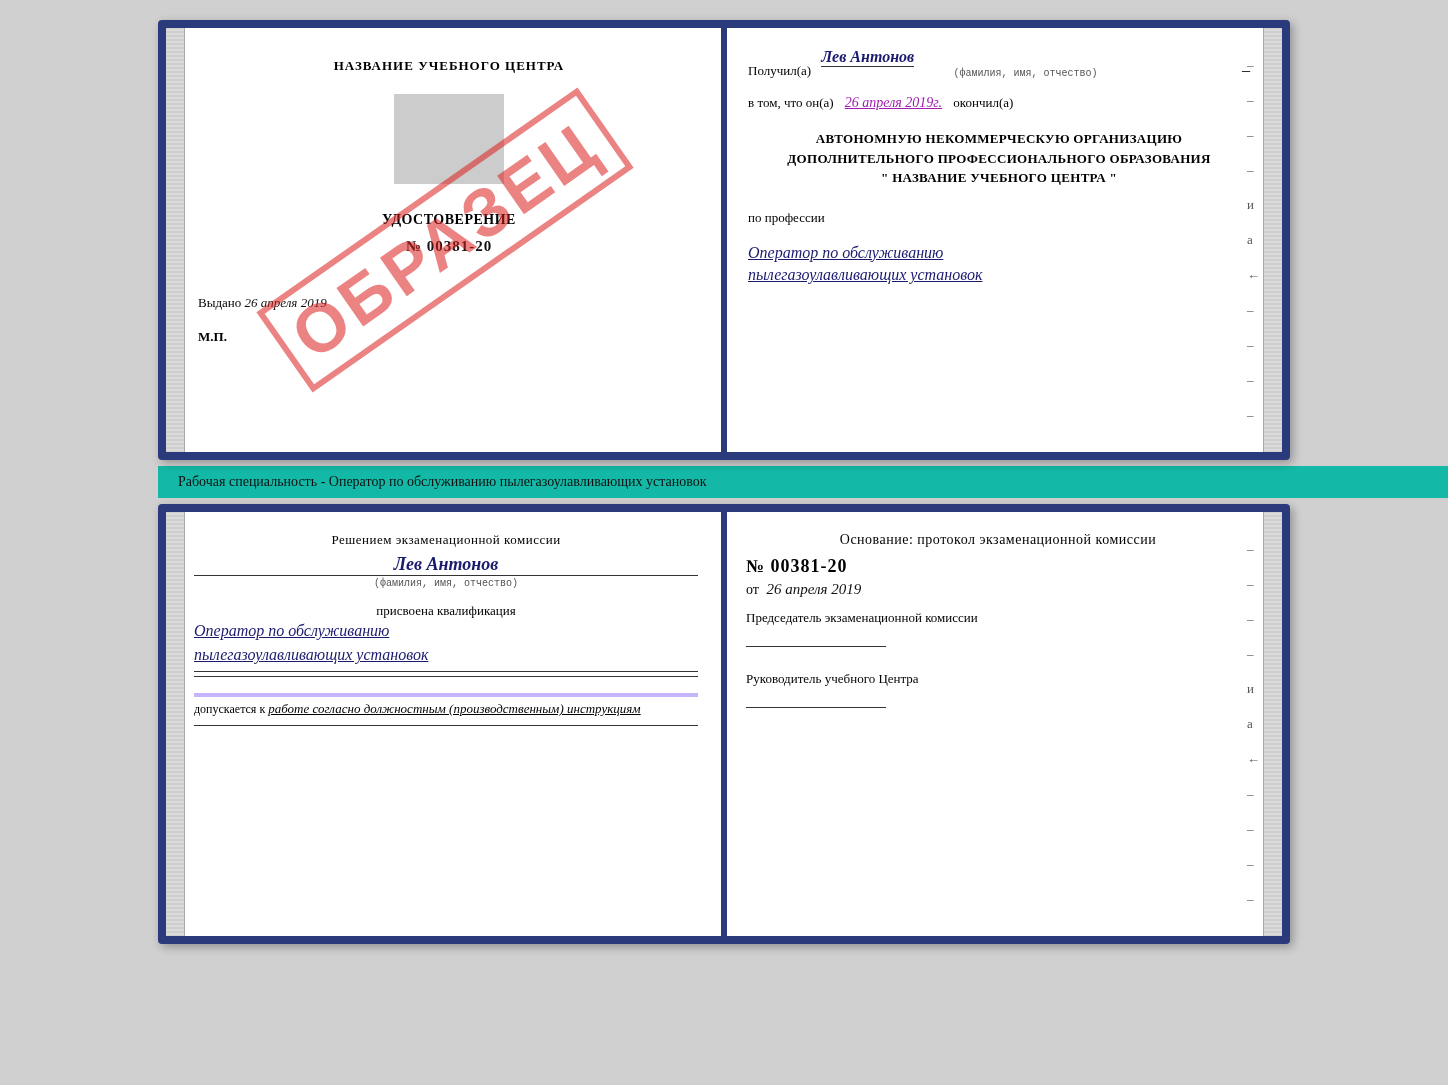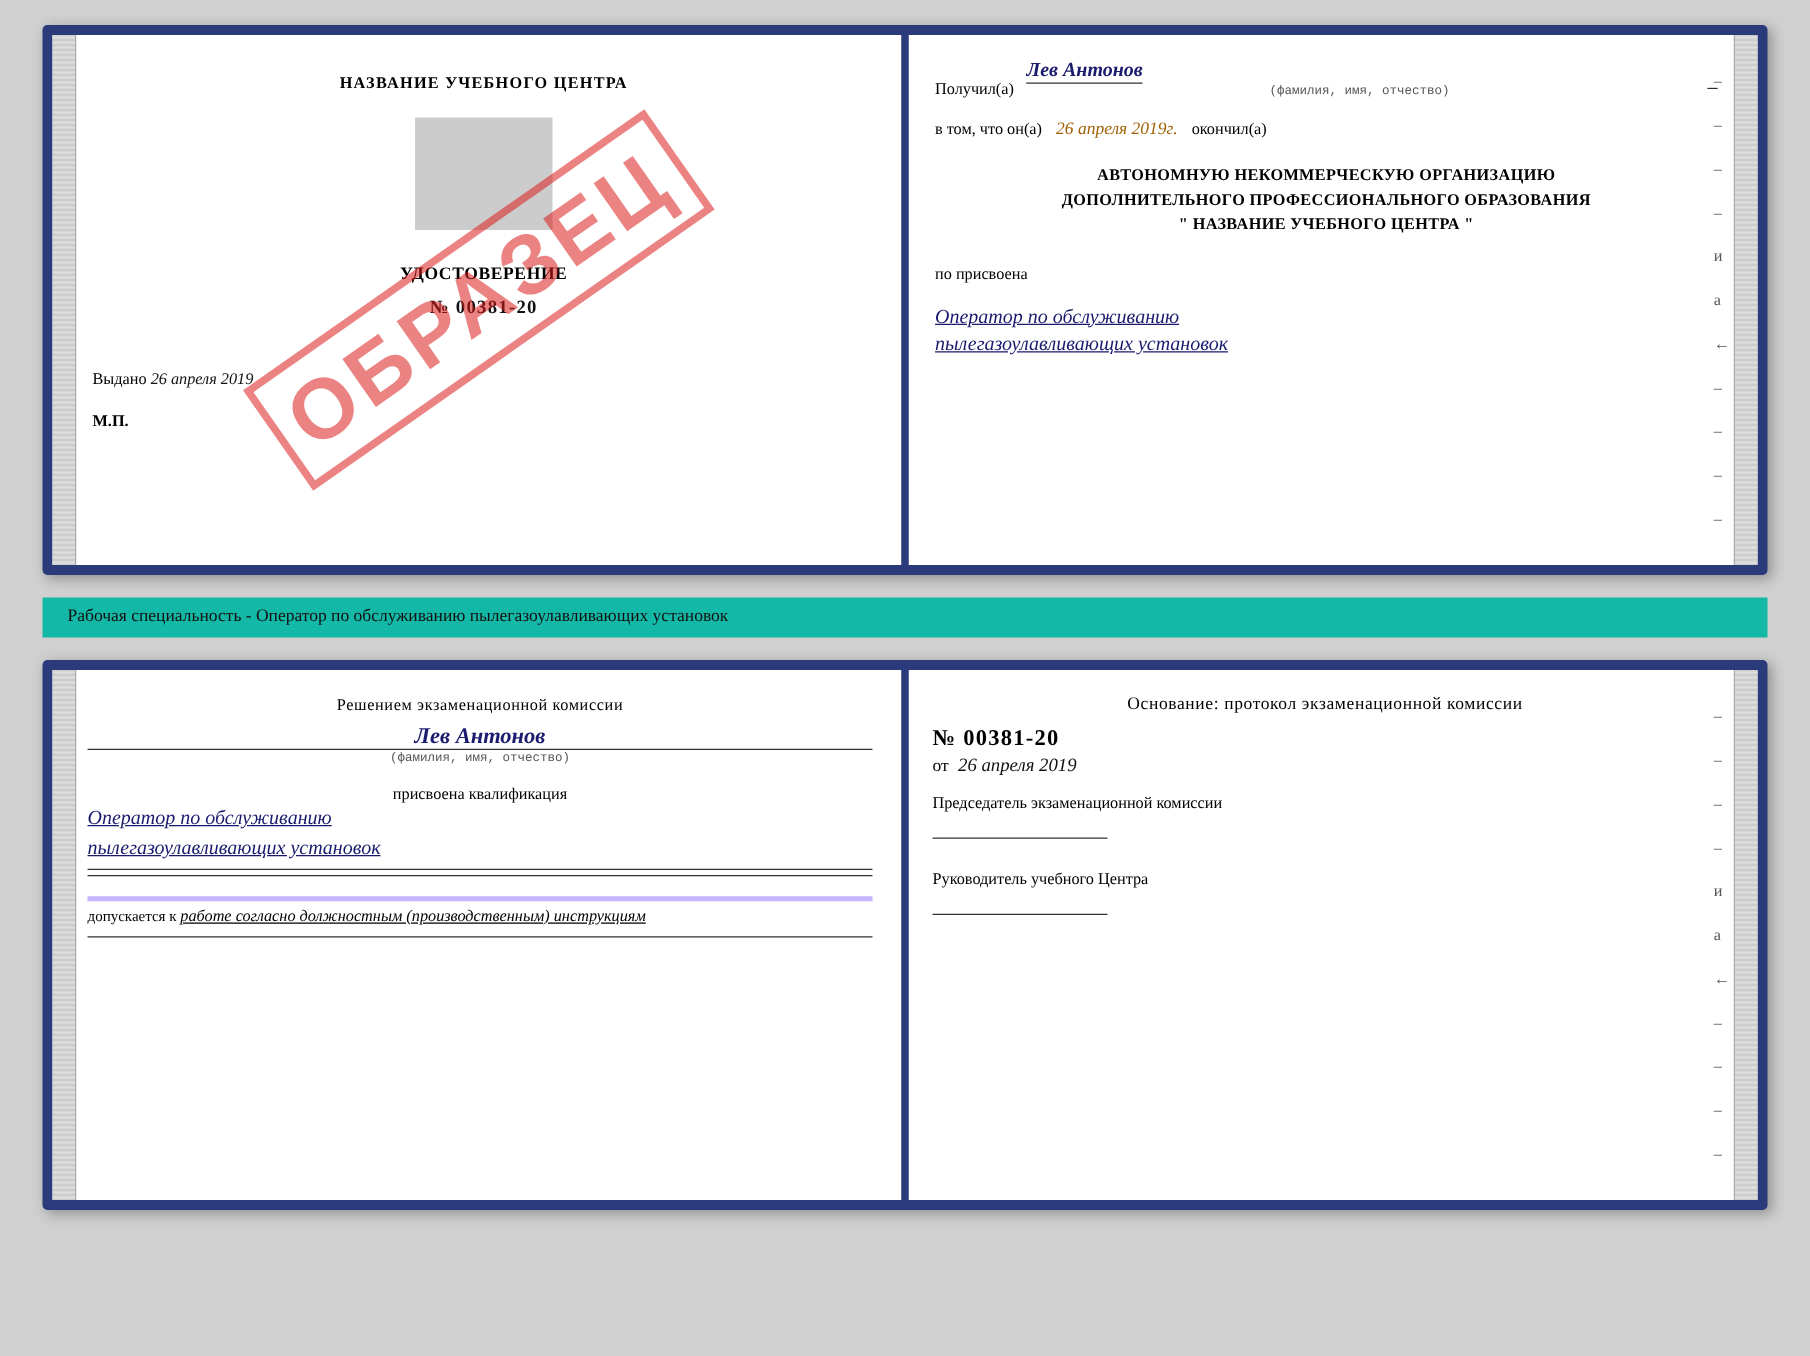--- a/index.html
+++ b/index.html
@@ -9,24 +9,24 @@
       width: 1448px;
       min-height: 1085px;
       display: flex;
       flex-direction: column;
       align-items: center;
       padding: 20px;
       gap: 18px;
     }
 
     .document-wrapper {
-      width: 1380px;
-      display: flex;
-      flex-direction: column;
-      gap: 18px;
+      width: 1132px;
+      display: flex;
+      flex-direction: column;
+      gap: 6px;
     }
 
     
     .book {
       display: flex;
       background: white;
       border: 8px solid #2a3a7a;
       border-radius: 4px;
       position: relative;
       min-height: 440px;
@@ -201,21 +201,22 @@
 
     .text-line {
       font-size: 13px;
       margin-top: 4px;
     }
 
     .handwritten-date {
       font-family: 'Segoe UI', cursive;
       font-style: italic;
       font-size: 14px;
-      color: #a16207;
+      text-decoration: underline;
+      color: #a21caf;
     }
 
     .org-block {
       text-align: center;
       font-size: 13px;
       text-transform: uppercase;
       line-height: 1.5;
       font-weight: bold;
       letter-spacing: 0.3px;
       margin-top: 6px;
@@ -413,21 +414,21 @@
           <span class="handwritten-date" style="margin: 0 8px;">26 апреля 2019г.</span>
           <span>окончил(а)</span>
         </div>
 
         <div class="org-block">
           <div>АВТОНОМНУЮ НЕКОММЕРЧЕСКУЮ ОРГАНИЗАЦИЮ</div>
           <div>ДОПОЛНИТЕЛЬНОГО ПРОФЕССИОНАЛЬНОГО ОБРАЗОВАНИЯ</div>
           <div>" НАЗВАНИЕ УЧЕБНОГО ЦЕНТРА "</div>
         </div>
 
-        <div class="profession-label">по присвоена</div>
+        <div class="profession-label">по профессии</div>
         <div>
           <span class="profession-text">Оператор по обслуживанию</span>
           <span class="profession-text" style="margin-top:0;">пылегазоулавливающих установок</span>
         </div>
       </div>
 
       <div class="side-dashes">
         <span class="dash-char">–</span>
         <span class="dash-char">–</span>
         <span class="dash-char">–</span>

